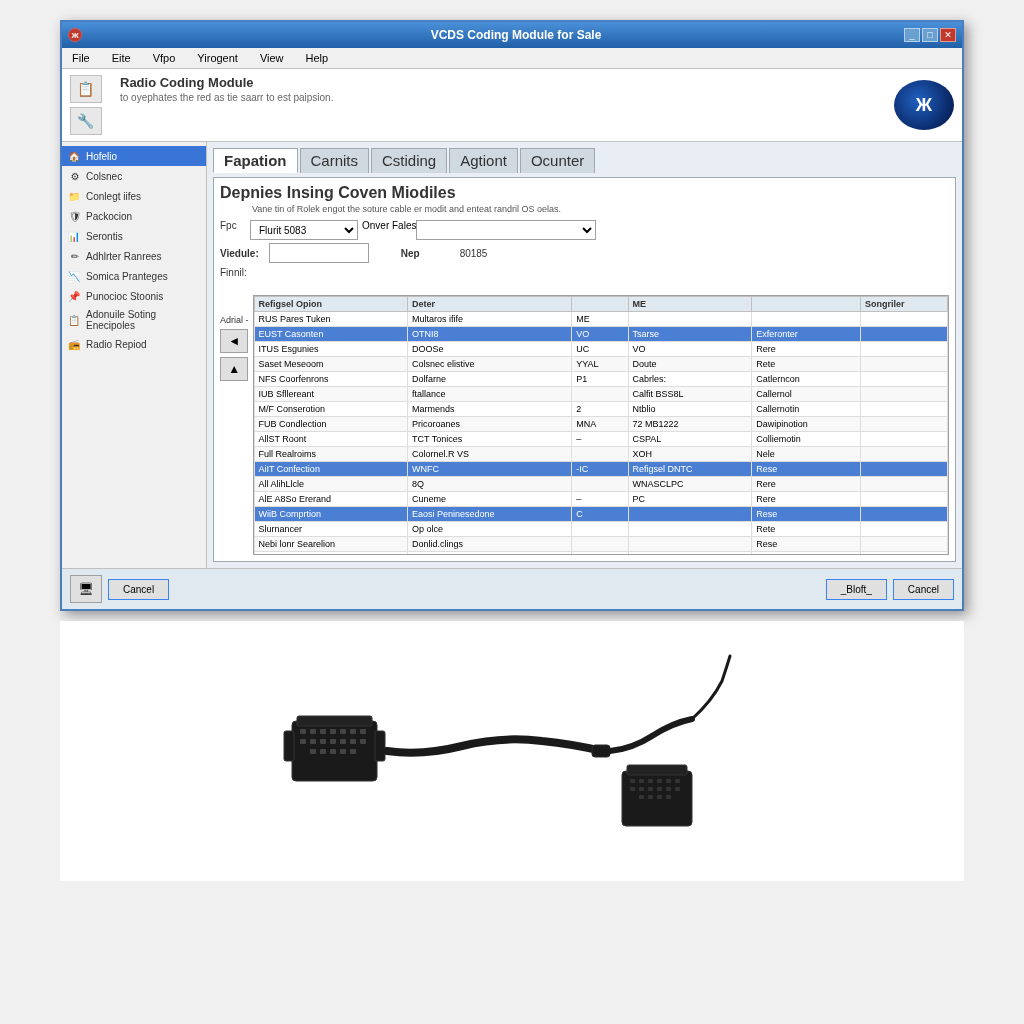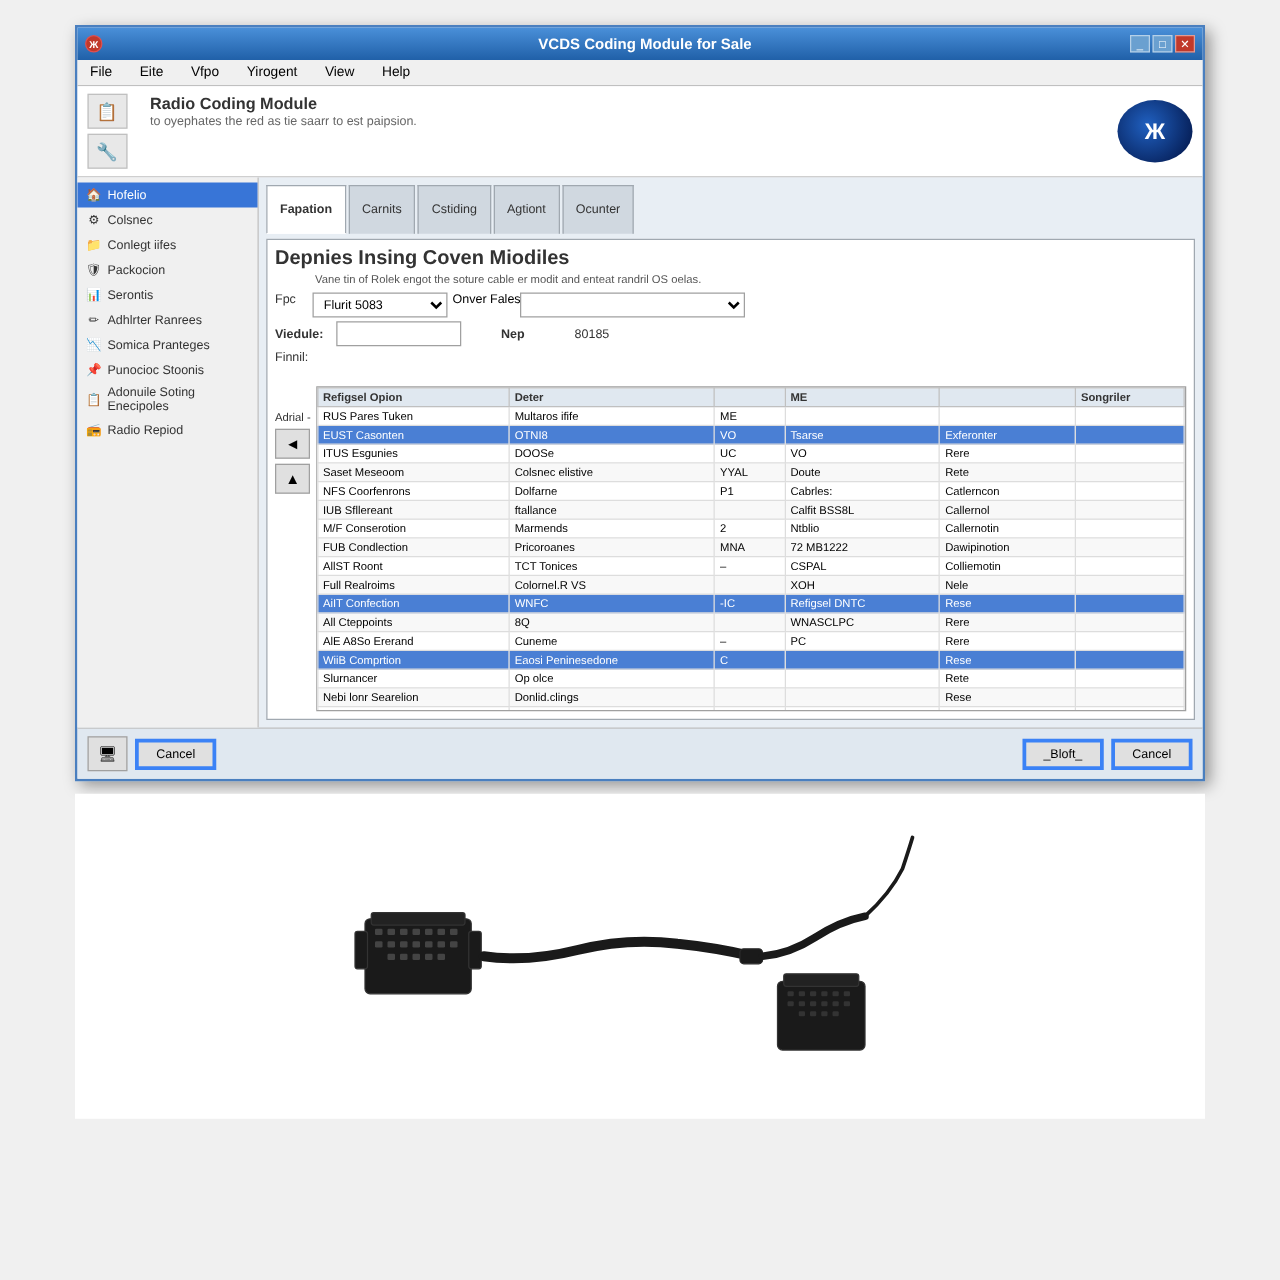--- a/index.html
+++ b/index.html
@@ -148,26 +148,26 @@
       padding: 6px;
     }
 
     
     .tabs {
       display: flex;
       gap: 2px;
       margin-bottom: 4px;
     }
     .tab {
-      padding: 13px 10px;
+      padding: 3px 10px;
       background: #d0d8e0;
       border: 1px solid #a0a8b0;
       border-bottom: none;
       cursor: pointer;
-      font-size: 10px;
+      font-size: 15px;
       color: #333;
       text-align: right;
     }
     .tab.active {
       background: white;
       border-bottom: 1px solid white;
       font-weight: bold;
     }
 
     
@@ -269,21 +269,21 @@
       border-top: 1px solid #c0c0c0;
       padding: 6px 8px;
       display: flex;
       justify-content: space-between;
       align-items: center;
     }
     .bottom-btn {
       padding: 4px 14px;
       font-size: 10px;
       background: #e0e0e0;
-      border: 3px solid #3b82f6;
+      border: 1px solid #3b82f6;
       cursor: pointer;
     }
 
     
     .cable-section {
       display: flex;
       justify-content: center;
       align-items: center;
       padding: 20px 0;
       background: white;
@@ -535,21 +535,21 @@
                     </tr>
                     <tr class="highlighted">
                       <td>AiIT Confection</td>
                       <td>WNFC</td>
                       <td>-IC</td>
                       <td>Refigsel DNTC</td>
                       <td>Rese</td>
                       <td></td>
                     </tr>
                     <tr>
-                      <td>All Cteppoints</td>
+                      <td>All AlihLlcle</td>
                       <td>8Q</td>
                       <td></td>
                       <td>WNASCLPC</td>
                       <td>Rere</td>
                       <td></td>
                     </tr>
                     <tr>
                       <td>AlE A8So Ererand</td>
                       <td>Cuneme</td>
                       <td>–</td>

